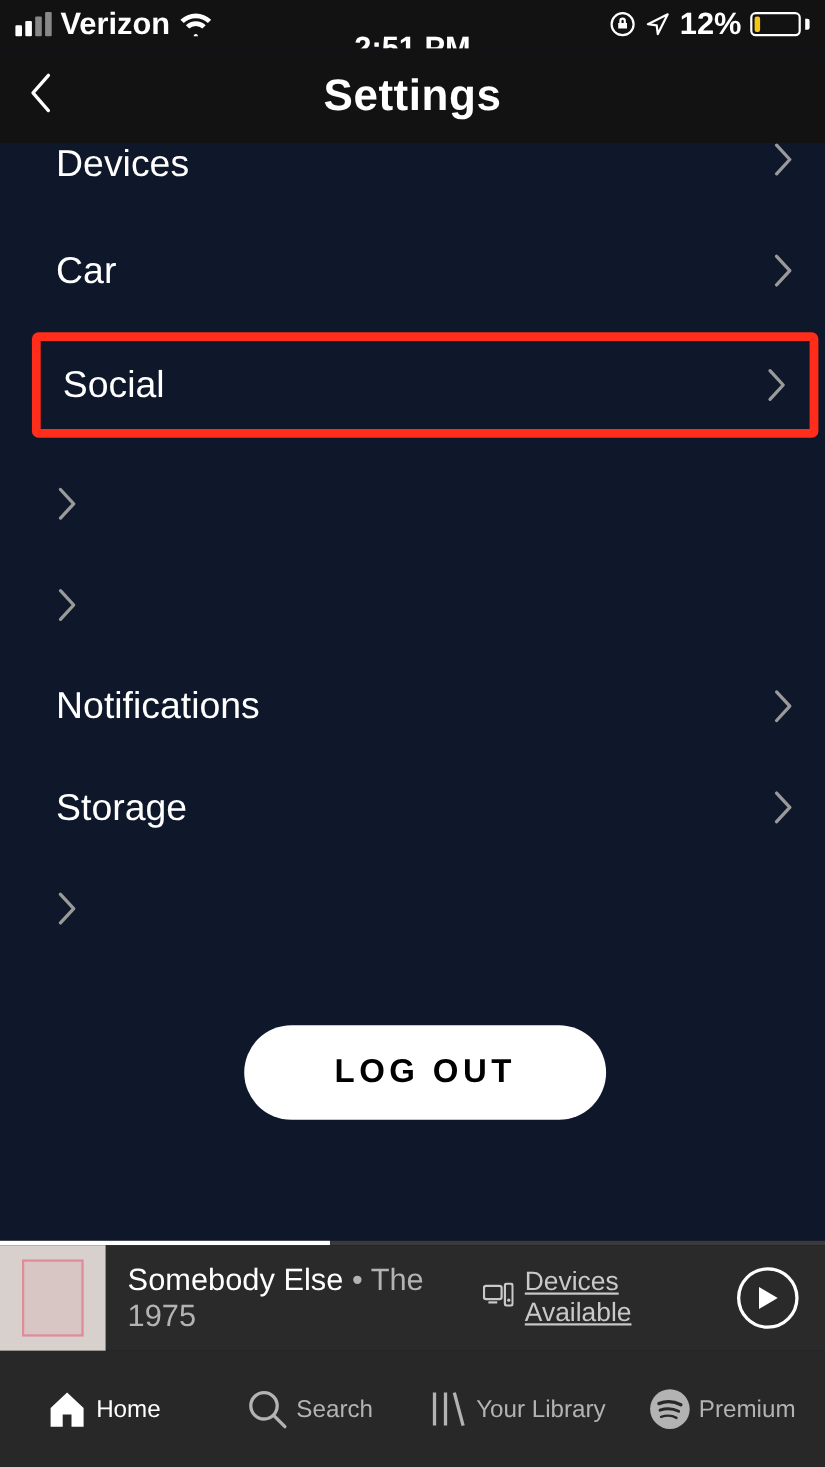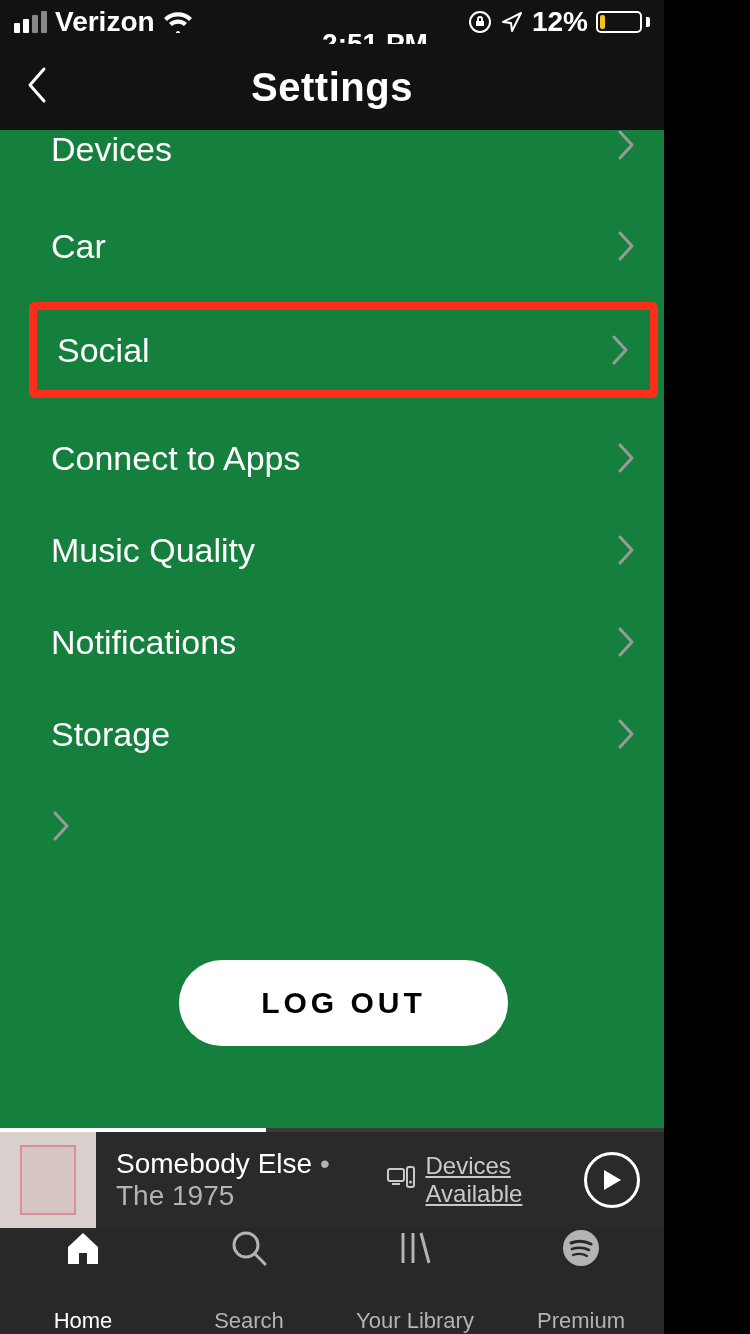--- a/index.html
+++ b/index.html
@@ -1,17 +1,17 @@
 <!DOCTYPE html>
 <html><head>
 <meta charset="utf-8">
 <style>
   * { margin: 0; padding: 0; box-sizing: border-box; }
   html, body { width: 750px; height: 1334px; background: #000; font-family: -apple-system, Helvetica, Arial, sans-serif; overflow: hidden; }
-  .screen { width: 664px; height: 1334px; background: #15803d; display: flex; flex-direction: column; color: #fff; }
+  .screen { width: 750px; height: 1334px; background: #0f172a; display: flex; flex-direction: column; color: #fff; }
 
   
   .status-bar { height: 44px; background: #121212; display: flex; align-items: center; justify-content: space-between; padding: 0 14px; font-size: 28px; font-weight: 600; }
   .status-left, .status-right { display: flex; align-items: center; gap: 8px; }
   .status-center { position: absolute; left: 50%; transform: translateX(-50%); margin-top: 44px; }
   .signal-bars { display: flex; align-items: flex-end; gap: 3px; }
   .bar { width: 6px; background: #888; border-radius: 1px; }
   .bar.on { background: #fff; }
   .b1 { height: 10px; } .b2 { height: 14px; } .b3 { height: 18px; } .b4 { height: 22px; }
   .wifi-icon svg { display: block; }
@@ -29,39 +29,39 @@
 
   
   .list { flex: 1; overflow: hidden; padding-left: 23px; }
   .row { height: 92px; display: flex; align-items: center; justify-content: space-between; padding: 0 28px; }
   .row-label { font-size: 34px; font-weight: 400; color: #fff; }
   .chev svg { display: block; }
   .highlight { border: 8px solid #ff2d1a; border-radius: 6px; margin: 12px 6px; padding: 0 20px; height: 96px; position: relative; top: -2px; }
 
   
   .logout-wrap { display: flex; justify-content: center; padding: 60px 0 20px; }
-  .logout-btn { background: #fff; color: #000; font-size: 30px; font-weight: 800; letter-spacing: 4px; padding: 26px 82px; border: none; border-radius: 60px; margin-top: 28px; }
+  .logout-btn { background: #fff; color: #000; font-size: 30px; font-weight: 800; letter-spacing: 4px; padding: 26px 82px; border: none; border-radius: 60px; }
 
   
   .progress-track { height: 4px; background: #3a3a3a; }
   .progress-fill { height: 4px; background: #fff; width: 40%; }
   .nowplaying { height: 96px; background: #2a2a2a; display: flex; align-items: center; gap: 20px; padding-right: 24px; }
   .np-art { width: 96px; height: 96px; background: #d7d0cc; display: flex; align-items: center; justify-content: center; }
   .np-art-inner { width: 56px; height: 70px; border: 2px solid #e08a9a; background: rgba(224,138,154,0.15); }
   .np-text { flex: 1; display: flex; flex-direction: row; gap: 6px; }
   .np-line1 { font-size: 28px; }
   .np-title { color: #fff; font-weight: 500; }
   .np-sep { color: #b3b3b3; }
   .np-artist { color: #b3b3b3; }
   .np-line2 { display: flex; align-items: center; gap: 10px; color: #c9c9c9; font-size: 24px; text-decoration: underline; }
   .play-circle { width: 56px; height: 56px; border: 3px solid #fff; border-radius: 50%; display: flex; align-items: center; justify-content: center; }
 
   
   .tabbar { height: 106px; background: #282828; display: flex; }
-  .tab { flex: 1; display: flex; flex-direction: column; align-items: center; justify-content: space-between; gap: 6px; color: #b3b3b3; }
+  .tab { flex: 1; display: flex; flex-direction: row; align-items: center; justify-content: center; gap: 6px; color: #b3b3b3; }
   .tab.active { color: #fff; }
   .tab-label { font-size: 22px; }
   .tab-icon { height: 40px; display: flex; align-items: center; justify-content: center; }
 </style>
 </head>
 <body>
 
 <div class="screen">
 
   <div class="status-bar">
@@ -130,29 +130,27 @@
     </div>
     <div class="row highlight">
       <span class="row-label">Social</span>
       <span class="chev">
           <svg width="20" height="30" viewBox="0 0 20 30">
             <path d="M4 2 L16 15 L4 28" stroke="#9a9a9a" stroke-width="3" fill="none" stroke-linecap="round" stroke-linejoin="round"></path>
           </svg>
         </span>
     </div>
     <div class="row">
-      <span class="row-label">Connect to Apps</span>
-      <span class="chev">
-          <svg width="20" height="30" viewBox="0 0 20 30">
-            <path d="M4 2 L16 15 L4 28" stroke="#9a9a9a" stroke-width="3" fill="none" stroke-linecap="round" stroke-linejoin="round"></path>
-          </svg>
-        </span>
-    </div>
-    <div class="row">
-      <span class="row-label">Music Quality</span>
+      <span class="chev">
+          <svg width="20" height="30" viewBox="0 0 20 30">
+            <path d="M4 2 L16 15 L4 28" stroke="#9a9a9a" stroke-width="3" fill="none" stroke-linecap="round" stroke-linejoin="round"></path>
+          </svg>
+        </span>
+    </div>
+    <div class="row">
       <span class="chev">
           <svg width="20" height="30" viewBox="0 0 20 30">
             <path d="M4 2 L16 15 L4 28" stroke="#9a9a9a" stroke-width="3" fill="none" stroke-linecap="round" stroke-linejoin="round"></path>
           </svg>
         </span>
     </div>
     <div class="row">
       <span class="row-label">Notifications</span>
       <span class="chev">
           <svg width="20" height="30" viewBox="0 0 20 30">

